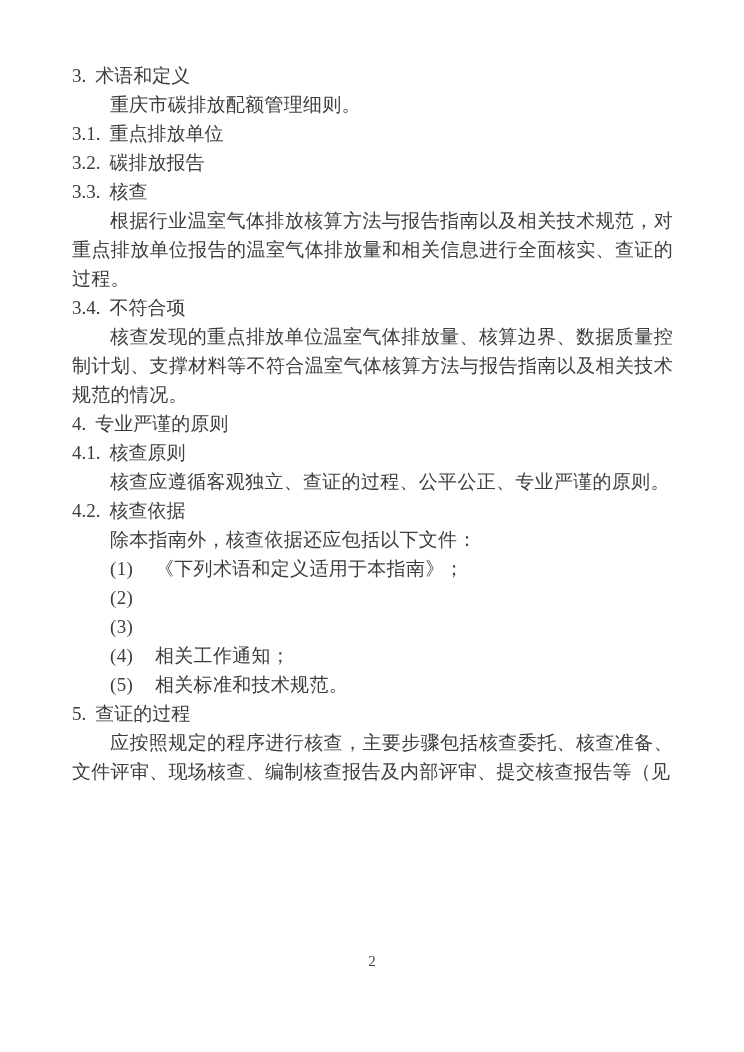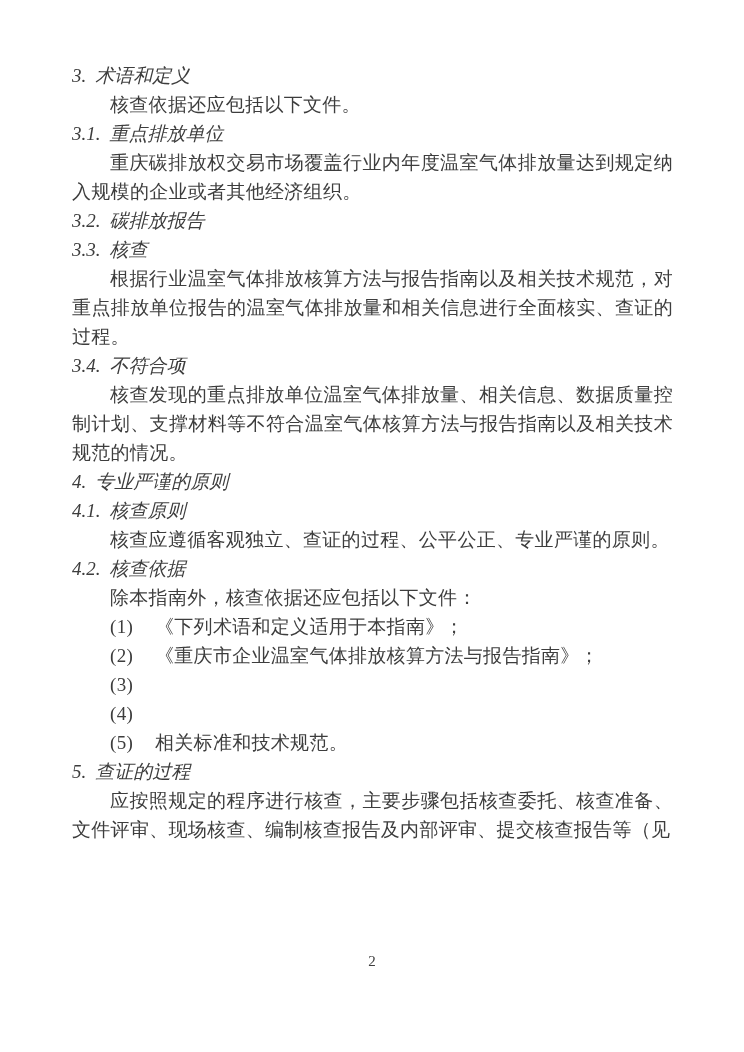--- a/index.html
+++ b/index.html
@@ -17,21 +17,21 @@
   }
   .content {
     position: absolute;
     left: 72px;
     top: 61px;
     width: 601px;
     font-size: 19px;
     line-height: 29px;
   }
   .block { margin: 0; }
-  .heading { text-align: left; white-space: nowrap; font-style: italic; }
+  .heading { text-align: left; white-space: nowrap; }
   .heading .num { display: inline-block; margin-right: 9px; }
   .para {
     text-align: justify;
     text-justify: inter-ideograph;
     text-indent: 2em;
     letter-spacing: 0.3px;
   }
   .list {
     display: flex;
     padding-left: 38px;
@@ -52,44 +52,43 @@
 </style>
 </head>
 <body>
 
 <div class="content">
 
   <div class="block heading">
     <span class="num">3.</span><span>术语和定义</span>
   </div>
 
-  <div class="block para">核查依据还应包括以下文件。</div>
+  <div class="block para">重庆市碳排放配额管理细则。</div>
 
   <div class="block heading">
     <span class="num">3.1.</span><span>重点排放单位</span>
   </div>
 
-  <div class="block para">重庆碳排放权交易市场覆盖行业内年度温室气体排放量达到规定纳入规模的企业或者其他经济组织。</div>
 
   <div class="block heading">
     <span class="num">3.2.</span><span>碳排放报告</span>
   </div>
 
 
   <div class="block heading">
     <span class="num">3.3.</span><span>核查</span>
   </div>
 
   <div class="block para">根据行业温室气体排放核算方法与报告指南以及相关技术规范，对重点排放单位报告的温室气体排放量和相关信息进行全面核实、查证的过程。</div>
 
   <div class="block heading">
     <span class="num">3.4.</span><span>不符合项</span>
   </div>
 
-  <div class="block para">核查发现的重点排放单位温室气体排放量、相关信息、数据质量控制计划、支撑材料等不符合温室气体核算方法与报告指南以及相关技术规范的情况。</div>
+  <div class="block para">核查发现的重点排放单位温室气体排放量、核算边界、数据质量控制计划、支撑材料等不符合温室气体核算方法与报告指南以及相关技术规范的情况。</div>
 
   <div class="block heading">
     <span class="num">4.</span><span>专业严谨的原则</span>
   </div>
 
   <div class="block heading">
     <span class="num">4.1.</span><span>核查原则</span>
   </div>
 
   <div class="block para">核查应遵循客观独立、查证的过程、公平公正、专业严谨的原则。</div>
@@ -100,29 +99,29 @@
 
   <div class="block para">除本指南外，核查依据还应包括以下文件：</div>
 
   <div class="block list">
     <span class="num">(1)</span>
       <span class="txt">《下列术语和定义适用于本指南》；</span>
   </div>
 
   <div class="block list">
     <span class="num">(2)</span>
-      <span class="txt">《重庆市企业温室气体排放核算方法与报告指南》；</span>
   </div>
 
   <div class="block list">
     <span class="num">(3)</span>
   </div>
 
   <div class="block list">
     <span class="num">(4)</span>
+      <span class="txt">相关工作通知；</span>
   </div>
 
   <div class="block list">
     <span class="num">(5)</span>
       <span class="txt">相关标准和技术规范。</span>
   </div>
 
   <div class="block heading">
     <span class="num">5.</span><span>查证的过程</span>
   </div>

